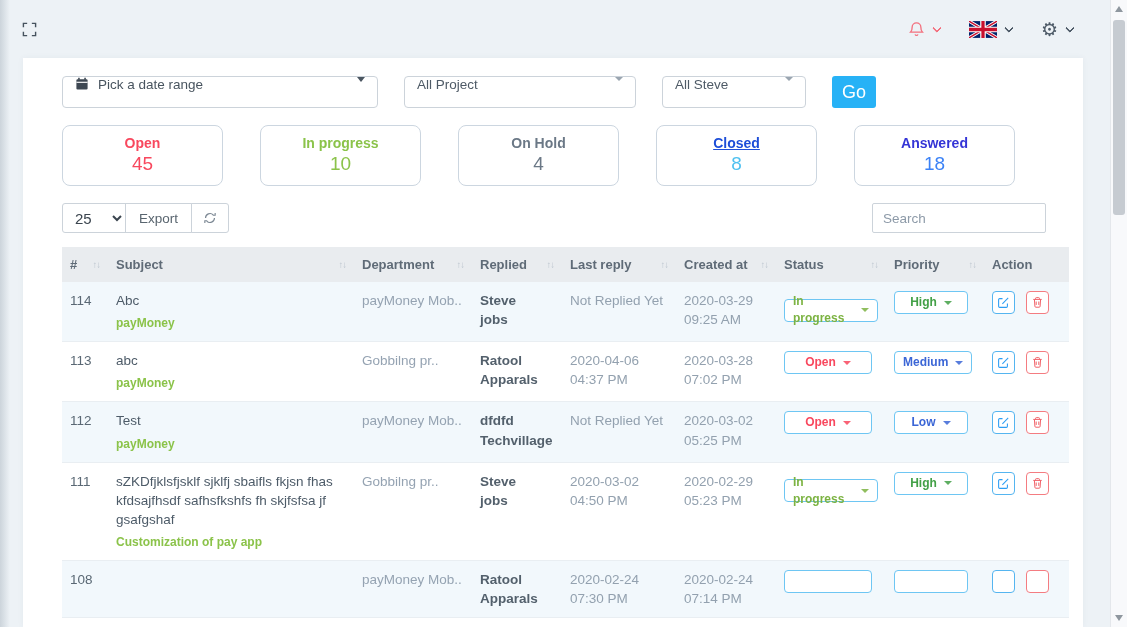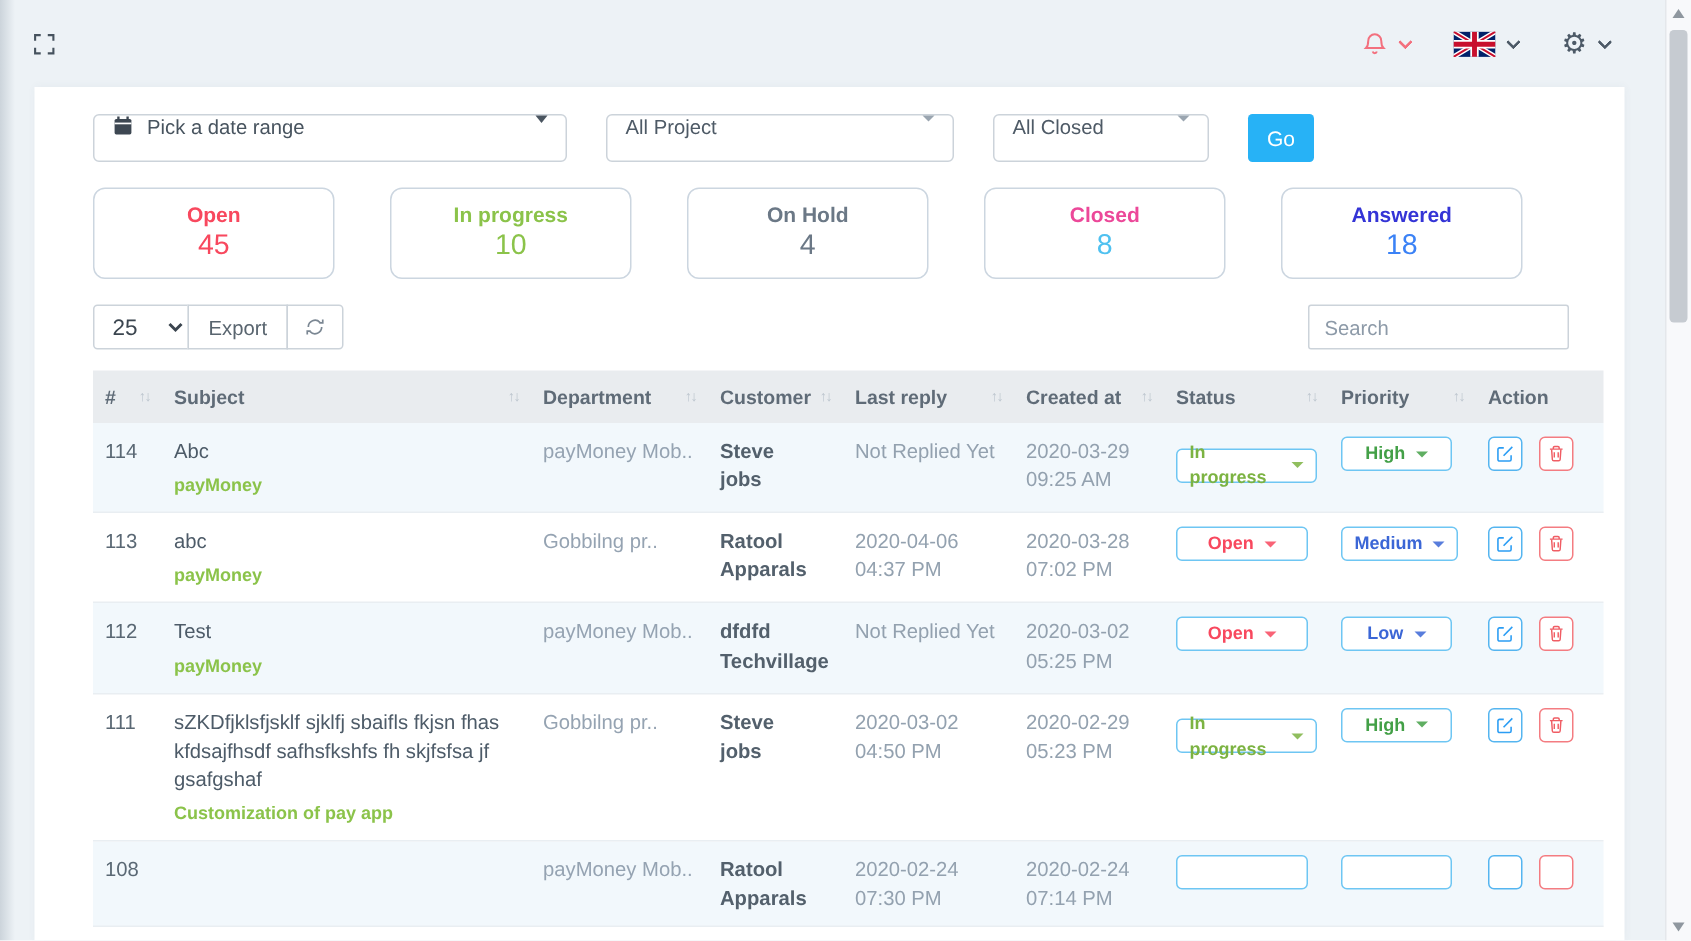--- a/index.html
+++ b/index.html
@@ -49,21 +49,21 @@
   .picker, .f-select { height:32px; background:#fff; border:1px solid #ccd3da; border-radius:4px;
     display:flex; padding:0 12px; color:#4e5a66; cursor:pointer; }
   .picker { width:316px; color:#48545f; }
   .picker .cal { margin-right:9px; display:inline-flex; color:#3d4752; }
   .picker .caret-dark { margin-left:auto; }
   .f-project { width:232px; } .f-dept { width:144px; } .f-status { width:144px; }
   .f-select .caret-gray { margin-left:auto; }
   .caret-dark { width:0; height:0; border-left:4.5px solid transparent; border-right:4.5px solid transparent; border-top:5.5px solid #4a5560; }
   .caret-gray { width:0; height:0; border-left:4px solid transparent; border-right:4px solid transparent; border-top:4.5px solid #9aa5b0; }
   .go-btn { width:44px; height:32px; background:#27b2f6; color:#fff; border:none; border-radius:3px;
-    font-size:14px; cursor:pointer; }
+    font-size:18px; cursor:pointer; }
 
   
   .cards { display:flex; gap:37px; padding:17px 0 0 39px; }
   .sum-card { width:161px; height:61px; background:#fff; border:1px solid #ccd6e0; border-radius:8px;
     text-align:center; padding-top:9px; cursor:pointer; }
   .sum-label { font-size:14px; font-weight:700; }
   .sum-count { font-size:19px; font-weight:400; margin-top:2px; }
 
   
   .controls { display:flex; align-items:center; padding:17px 37px 0 39px; }
@@ -157,21 +157,21 @@
         </svg>
       </span>
       <span>Pick a date range</span>
       <span class="caret-dark"></span>
     </div>
     <div class="f-select f-project">
       <span>All Project</span>
       <span class="caret-gray"></span>
     </div>
     <div class="f-select f-status">
-      <span>All Closed</span>
+      <span>All Steve</span>
       <span class="caret-gray"></span>
     </div>
     <button class="go-btn">Go</button>
   </div>
 
   <div class="cards">
 
       <div class="sum-card">
         <div class="sum-label" style="color: rgb(248, 72, 94);">Open</div>
         <div class="sum-count" style="color: rgb(248, 72, 94);">45</div>
@@ -181,21 +181,21 @@
         <div class="sum-label" style="color: rgb(139, 195, 74);">In progress</div>
         <div class="sum-count" style="color: rgb(139, 195, 74);">10</div>
       </div>
 
       <div class="sum-card">
         <div class="sum-label" style="color: rgb(107, 120, 134);">On Hold</div>
         <div class="sum-count" style="color: rgb(107, 120, 134);">4</div>
       </div>
 
       <div class="sum-card">
-        <div class="sum-label" style="color: #ec4899;">Closed</div>
+        <div class="sum-label" style="color: #1d4ed8; text-decoration: underline;">Closed</div>
         <div class="sum-count" style="color: rgb(79, 193, 240);">8</div>
       </div>
 
       <div class="sum-card">
         <div class="sum-label" style="color: rgb(52, 52, 214);">Answered</div>
         <div class="sum-count" style="color: #3b82f6;">18</div>
       </div>
     </div>
 
   <div class="controls">
@@ -230,21 +230,21 @@
             </span>
           </th>
         <th class="col-dept">
             <span class="th-inner">
               <span>Department</span>
               <span class="sort-glyph">↑↓</span>
             </span>
           </th>
         <th class="col-cust">
             <span class="th-inner">
-              <span>Customer</span>
+              <span>Replied</span>
               <span class="sort-glyph">↑↓</span>
             </span>
           </th>
         <th class="col-reply">
             <span class="th-inner">
               <span>Last reply</span>
               <span class="sort-glyph">↑↓</span>
             </span>
           </th>
         <th class="col-created">

